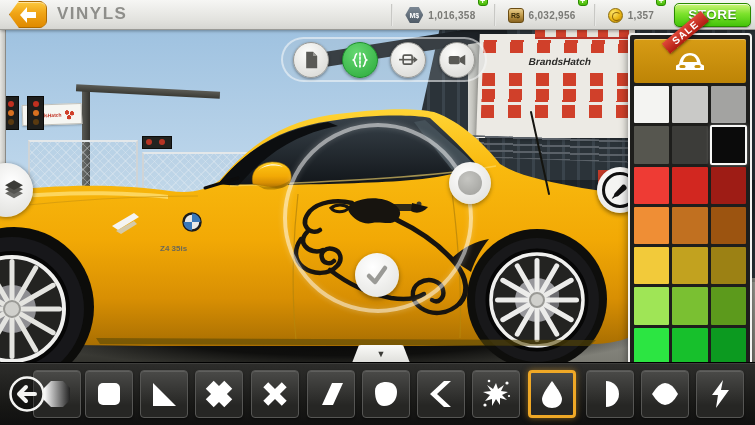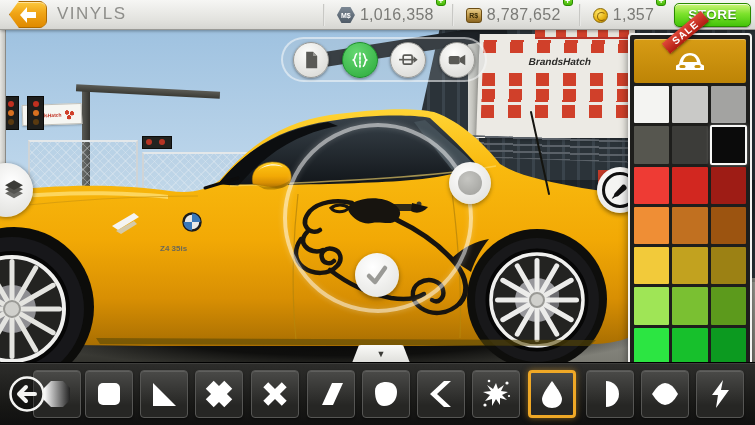--- a/index.html
+++ b/index.html
@@ -10,27 +10,27 @@
   
   .topbar{position:absolute;left:0;top:0;width:755px;height:30px;z-index:40;
     background:linear-gradient(#f6f6f4,#e2e2de 70%,#d6d6d2);
     border-bottom:1px solid #9a9a96;box-shadow:0 1px 3px rgba(0,0,0,.35);}
   .back-btn{position:absolute;left:9px;top:1px;width:38px;height:27px;
     background:linear-gradient(#fcc93e,#f0a416 45%,#e08a00);
     border:1px solid #b06c00;border-radius:7px;
     clip-path:polygon(26% 0,86% 0,100% 18%,100% 82%,86% 100%,26% 100%,0 50%);
     box-shadow:inset 0 1px 0 rgba(255,255,255,.5);}
   .back-btn svg{position:absolute;left:7px;top:3px;}
-  .title{position:absolute;left:57px;top:4px;font-size:17px;font-weight:normal;
+  .title{position:absolute;left:57px;top:4px;font-size:17px;font-weight:bold;
     color:#8e8e8a;letter-spacing:1.5px;}
   .currencies{position:absolute;right:2px;top:0;height:30px;display:flex;
     align-items:center;gap:8px;padding-right:2px;}
   .cur-group{position:relative;display:flex;align-items:center;gap:5px;padding:0 10px 0 4px;height:30px;}
   .cur-sep{width:2px;height:22px;background:linear-gradient(90deg,#b8b8b4,#f8f8f6);}
-  .cur-value{font-size:16px;font-weight:normal;color:#7a7a76;letter-spacing:.3px;}
+  .cur-value{font-size:10px;font-weight:bold;color:#7a7a76;letter-spacing:.3px;}
   .badge-m{width:18px;height:16px;background:linear-gradient(#7c8894,#4e5a66);
     clip-path:polygon(25% 0,75% 0,100% 50%,75% 100%,25% 100%,0 50%);
     color:#fff;font-size:7px;font-weight:bold;display:flex;align-items:center;justify-content:center;}
   .badge-r{width:16px;height:15px;background:linear-gradient(#e8cc8a,#c09a4a 50%,#8a6420);
     border:1px solid #6a4c14;border-radius:3px;color:#3a2c08;font-size:7px;font-weight:bold;
     display:flex;align-items:center;justify-content:center;}
   .badge-coin{width:15px;height:15px;border-radius:50%;
     background:radial-gradient(circle at 35% 30%,#ffe86a,#e8b414 55%,#b07c04);
     border:1px solid #8a6a08;position:relative;}
   .badge-coin::after{content:"";position:absolute;left:3px;top:3px;width:7px;height:7px;
@@ -417,21 +417,21 @@
     <div class="currencies">
       <div class="cur-sep"></div>
       <div class="cur-group">
         <div class="badge-m">M$</div>
         <div class="cur-value">1,016,358</div>
         <div class="plus-badge">+</div>
       </div>
       <div class="cur-sep"></div>
       <div class="cur-group">
         <div class="badge-r">R$</div>
-        <div class="cur-value">8,787,652</div>
+        <div class="cur-value">6,032,956</div>
         <div class="plus-badge">+</div>
       </div>
       <div class="cur-sep"></div>
       <div class="cur-group">
         <div class="badge-coin"></div>
         <div class="cur-value">1,357</div>
         <div class="plus-badge">+</div>
       </div>
       <button class="store-btn">STORE</button>
     </div>

